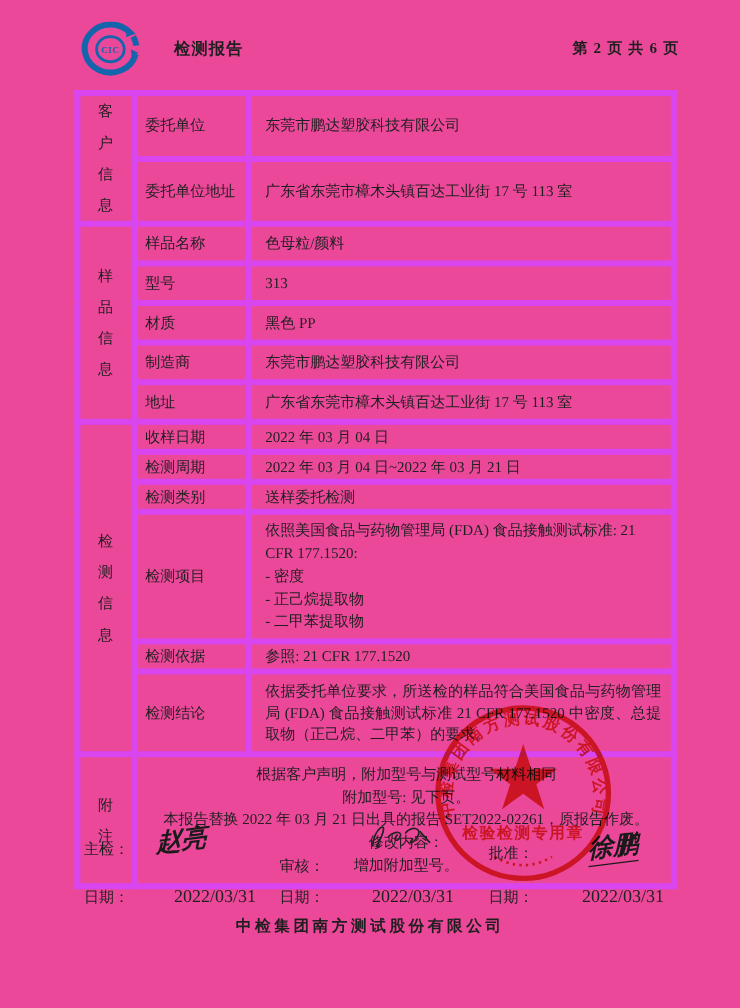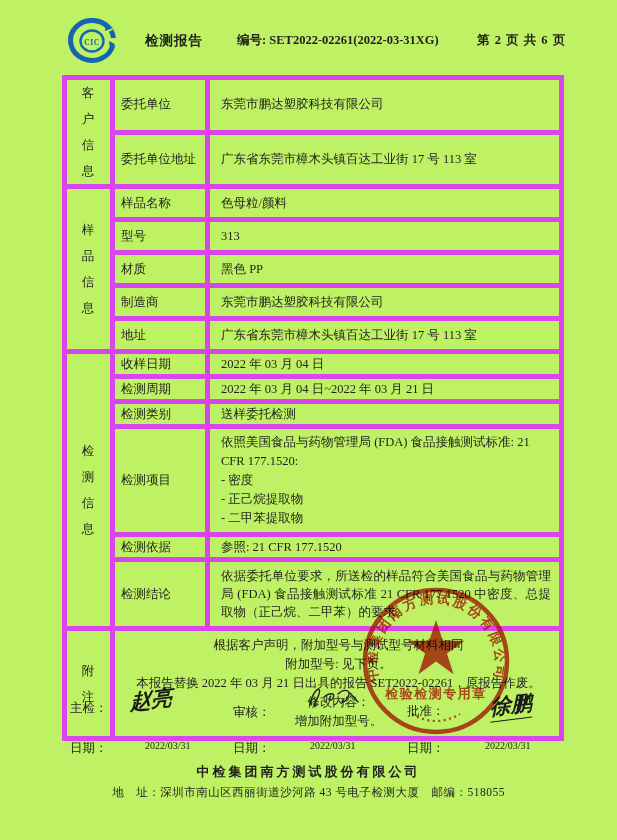--- a/index.html
+++ b/index.html
@@ -1,18 +1,18 @@
 <!DOCTYPE html>
 <html><head>
 <meta charset="utf-8">
 <style>
   * { margin:0; padding:0; box-sizing:border-box; }
   html,body { width:617px; height:840px; background:#ffffff; }
   body { font-family:"Liberation Serif","DejaVu Serif",serif; color:#1f1f1f; font-size:12.5px; }
-  .page { position:relative; width:617px; height:840px; background:#bef264; overflow:hidden; }
+  .page { position:relative; width:617px; height:840px; background:#ec4899; overflow:hidden; }
 
   
   .header { position:absolute; top:16px; left:62px; width:500px; height:50px; }
   .logo { position:absolute; left:2px; top:2px; }
   .hdr-title { position:absolute; left:83px; top:16px; font-weight:bold; font-size:13.5px; letter-spacing:1px; }
   .hdr-no { position:absolute; left:175px; top:16px; font-weight:bold; font-size:12.5px; }
   .hdr-page { position:absolute; left:415px; top:16px; font-weight:bold; font-size:12.5px; letter-spacing:1px; white-space:nowrap; }
 
   
   table.report { position:absolute; top:75px; left:62px; width:497px; border-collapse:collapse; table-layout:fixed; }
@@ -27,21 +27,21 @@
   td.ml div { line-height:19px; }
   td.wrap { line-height:18px; padding-top:5px; padding-bottom:5px; text-align:justify; }
   td.notecell { padding:5px 8px 5px 11px; }
   td.notecell div { line-height:19px;text-align:center; }
 
   
   .sigarea { position:absolute; top:683px; left:62px; width:500px; height:80px; }
   .siglabel { position:absolute; font-size:12.5px; white-space:nowrap; }
   .sig { position:absolute; font-size:21px; font-weight:600; font-style:italic; transform:rotate(-7deg) skewX(-6deg); white-space:nowrap; color:#1a1a1a; }
   .dlabel { position:absolute; top:57px; font-size:12.5px; }
-  .dval { position:absolute; top:57px; font-size:10px; }
+  .dval { position:absolute; top:57px; font-size:15px; }
 
   
   .stamp { position:absolute; left:357px; top:582px; width:158px; height:158px; mix-blend-mode:multiply; opacity:.92; z-index:5; }
 
   
   .footer { position:absolute; left:0; top:763px; width:617px; text-align:center; }
   .f-company { font-weight:bold; font-size:13px; letter-spacing:3px; }
   .f-line { font-size:11.5px; margin-top:4px; letter-spacing:.5px; }
   .f-line a { color:#0000cc; text-decoration:underline; cursor:pointer; }
 </style>
@@ -55,21 +55,20 @@
       <g fill="none" stroke="#1565ad">
         <path d="M44.5 9.5 A 21.5 20 0 1 0 49 27" stroke-width="5"></path>
         <path d="M49.5 20 A 21.5 20 0 0 0 47 12.5" stroke-width="5"></path>
         <ellipse cx="28" cy="23" rx="11.5" ry="10.5" stroke-width="2.4"></ellipse>
       </g>
       <path d="M42 4 L49 10 L41 13 Z" fill="#1565ad"></path>
       <path d="M51 26 L46 31 L45 23 Z" fill="#1565ad"></path>
       <text x="28" y="26.5" text-anchor="middle" font-size="7.5" font-weight="bold" fill="#1565ad" letter-spacing="0.5">CIC</text>
     </svg>
     <span class="hdr-title">检测报告</span>
-    <span class="hdr-no"><span>编号: </span><span>SET2022-02261(2022-03-31XG)</span></span>
     <span class="hdr-page">第 2 页 共 6 页</span>
   </div>
 
   <table class="report">
     <colgroup>
         <col style="width:48px">
         <col style="width:95px">
         <col style="width:354px">
       </colgroup>
     <tbody>
@@ -146,21 +145,21 @@
           <div>修改内容：</div>
           <div>增加附加型号。</div>
         </td>
       </tr>
     </tbody>
   </table>
 
   <div class="sigarea">
     <span class="siglabel" style="left:8px; top:17px;">主检：</span>
     <span class="sig" style="left:68px; top:3px;">赵亮</span>
-    <span class="siglabel" style="left:171px; top:21px;">审核：</span>
+    <span class="siglabel" style="left:171px; top:31px;">审核：</span>
     <svg style="position:absolute; left:238px; top:-2px;" width="62" height="34" viewBox="0 0 62 34">
       <g fill="none" stroke="#222" stroke-width="1.4" stroke-linecap="round">
         <path d="M10 24 C 13 8, 22 4, 19 13 C 17 20, 11 27, 16 24"></path>
         <path d="M24 16 C 30 11, 36 12, 33 17 C 31 21, 27 19, 31 15"></path>
         <path d="M38 13 C 44 7, 52 9, 48 16 C 45 22, 39 23, 44 18"></path>
         <path d="M50 12 L 58 21"></path>
       </g>
     </svg>
     <span class="siglabel" style="left:345px; top:20px;">批准：</span>
     <span class="sig" style="left:428px; top:8px; border-bottom:1.5px solid #1a1a1a;">徐鹏</span>
@@ -179,16 +178,15 @@
     <path id="sealArc" d="M 24,105 A 60,60 0 1 1 134,105" fill="none"></path>
     <text font-size="13.5" font-weight="bold" fill="#d93a2b" letter-spacing="2.5">
       <textPath href="#sealArc" startOffset="50%" text-anchor="middle">中检集团南方测试股份有限公司</textPath>
     </text>
     <text x="79" y="116" text-anchor="middle" font-size="13" font-weight="bold" fill="#d93a2b" letter-spacing="1.5">检验检测专用章</text>
     <path d="M 55,132 Q 79,146 103,132" fill="none" stroke="#d93a2b" stroke-width="2.2" stroke-dasharray="2 3.5"></path>
   </svg>
 
   <div class="footer">
     <div class="f-company">中检集团南方测试股份有限公司</div>
-    <div class="f-line">地　址：深圳市南山区西丽街道沙河路 43 号电子检测大厦　邮编：518055</div>
   </div>
 
 </div>
 
 </body></html>

